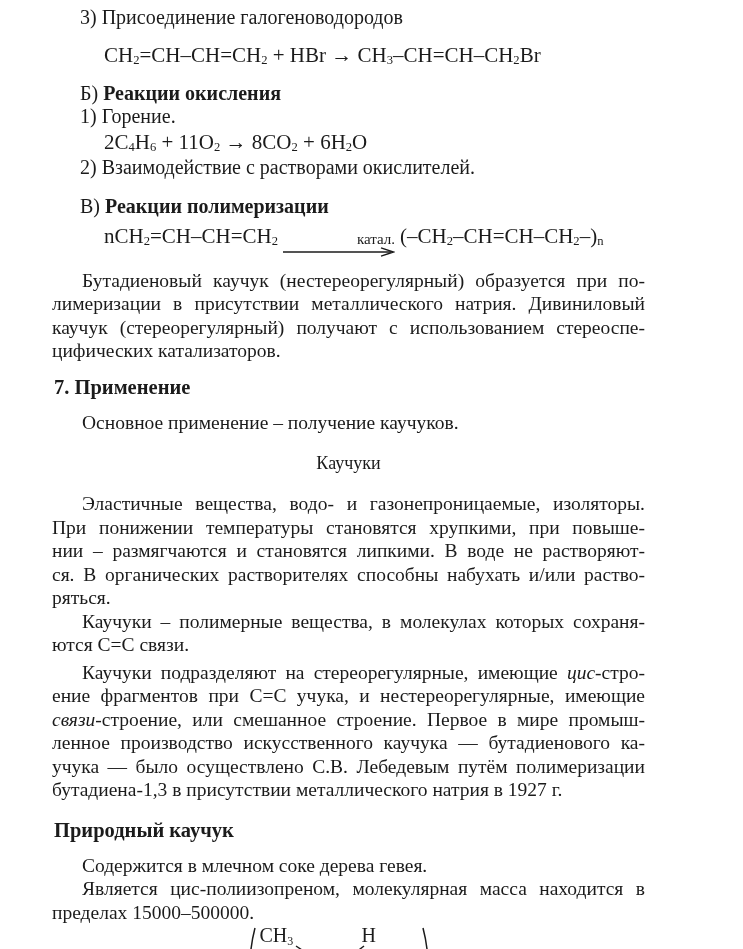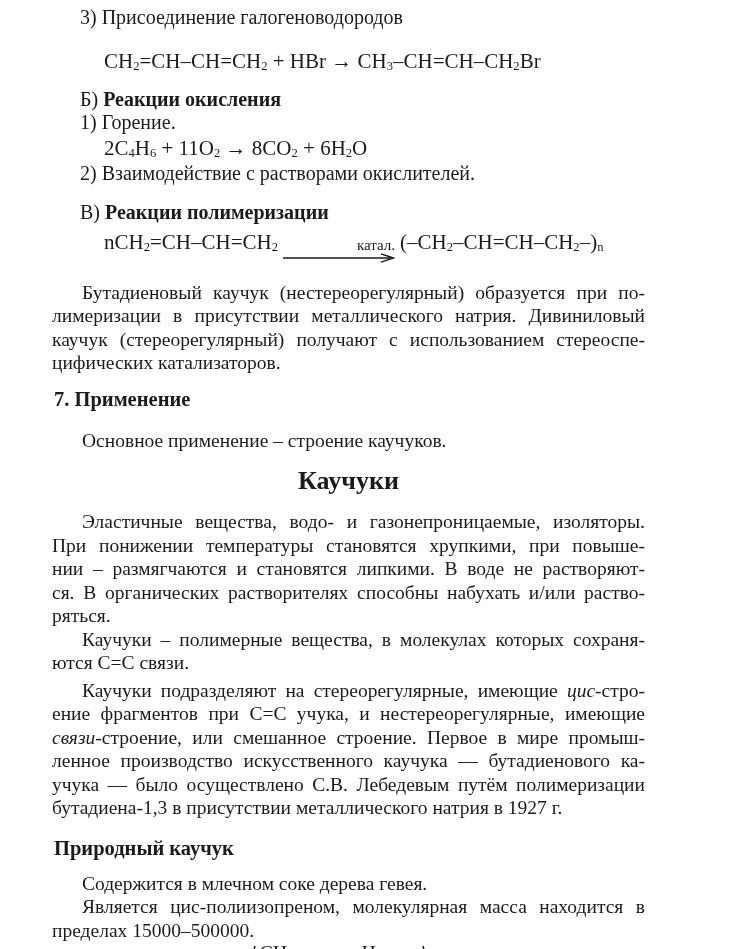--- a/index.html
+++ b/index.html
@@ -17,22 +17,22 @@
   }
   .item{margin-left:28px;font-size:20px;}
   .item .pfx{font-weight:normal;}
   .item b{font-weight:bold;}
   .fm{margin-left:52px;font-size:21px;line-height:27px;white-space:nowrap;}
   sub{font-size:0.6em;line-height:0;position:relative;top:0.22em;vertical-align:baseline;}
   .tline{text-align:justify;text-align-last:justify;}
   .tline.lastline{text-align-last:left;}
   .tline.firstline{text-indent:30px;}
   .h2{font-weight:bold;font-size:20.5px;line-height:24px;margin:0 0 0 2px;}
-  .h3{font-weight:bold;font-size:26px;line-height:26px;text-align:center;}
-  .mt2{margin-top:18px;}.mt4{margin-top:4px;}.mt6{margin-top:12px;}
+  .h3{font-weight:normal;font-size:18px;line-height:26px;text-align:center;}
+  .mt2{margin-top:12px;}.mt4{margin-top:4px;}.mt6{margin-top:12px;}
   .mt8{margin-top:16px;}.mt13{margin-top:13px;}
   .mt16{margin-top:16px;}
   .arrow-wrap{display:inline-block;vertical-align:-1px;margin:0 5px;text-align:right;}
   .arrow-label{display:block;font-size:15px;line-height:13px;margin-bottom:1px;}
   .arrow-svg{display:block;margin:0 auto;}
   
   .structure{position:relative;width:206px;height:80px;margin:2px auto 0;transform:translateX(-6px);font-size:20px;line-height:22px;}
   .atom{position:absolute;white-space:nowrap;text-align:center;}
   .atom.ch3{left:20px;top:-2px;}
   .atom.hh{left:122px;top:-2px;}
@@ -69,21 +69,21 @@
   <div class="para mt2">
       <div class="tline firstline"><span>Бутадиеновый каучук (нестереорегулярный) образуется при по-</span></div>
       <div class="tline"><span>лимеризации в присутствии металлического натрия. Дивиниловый</span></div>
       <div class="tline"><span>каучук (стереорегулярный) получают с использованием стереоспе-</span></div>
       <div class="tline lastline"><span>цифических катализаторов.</span></div>
     </div>
 
   <div class="h2 mt6">7. Применение</div>
 
   <div class="para mt2">
-      <div class="tline firstline lastline"><span>Основное применение – строение каучуков.</span></div>
+      <div class="tline firstline lastline"><span>Основное применение – получение каучуков.</span></div>
     </div>
 
   <div class="h3 mt16">Каучуки</div>
 
   <div class="para mt16">
       <div class="tline firstline"><span>Эластичные вещества, водо- и газонепроницаемые, изоляторы.</span></div>
       <div class="tline"><span>При понижении температуры становятся хрупкими, при повыше-</span></div>
       <div class="tline"><span>нии – размягчаются и становятся липкими. В воде не растворяют-</span></div>
       <div class="tline"><span>ся. В органических растворителях способны набухать и/или раство-</span></div>
       <div class="tline lastline"><span>ряться.</span></div>

